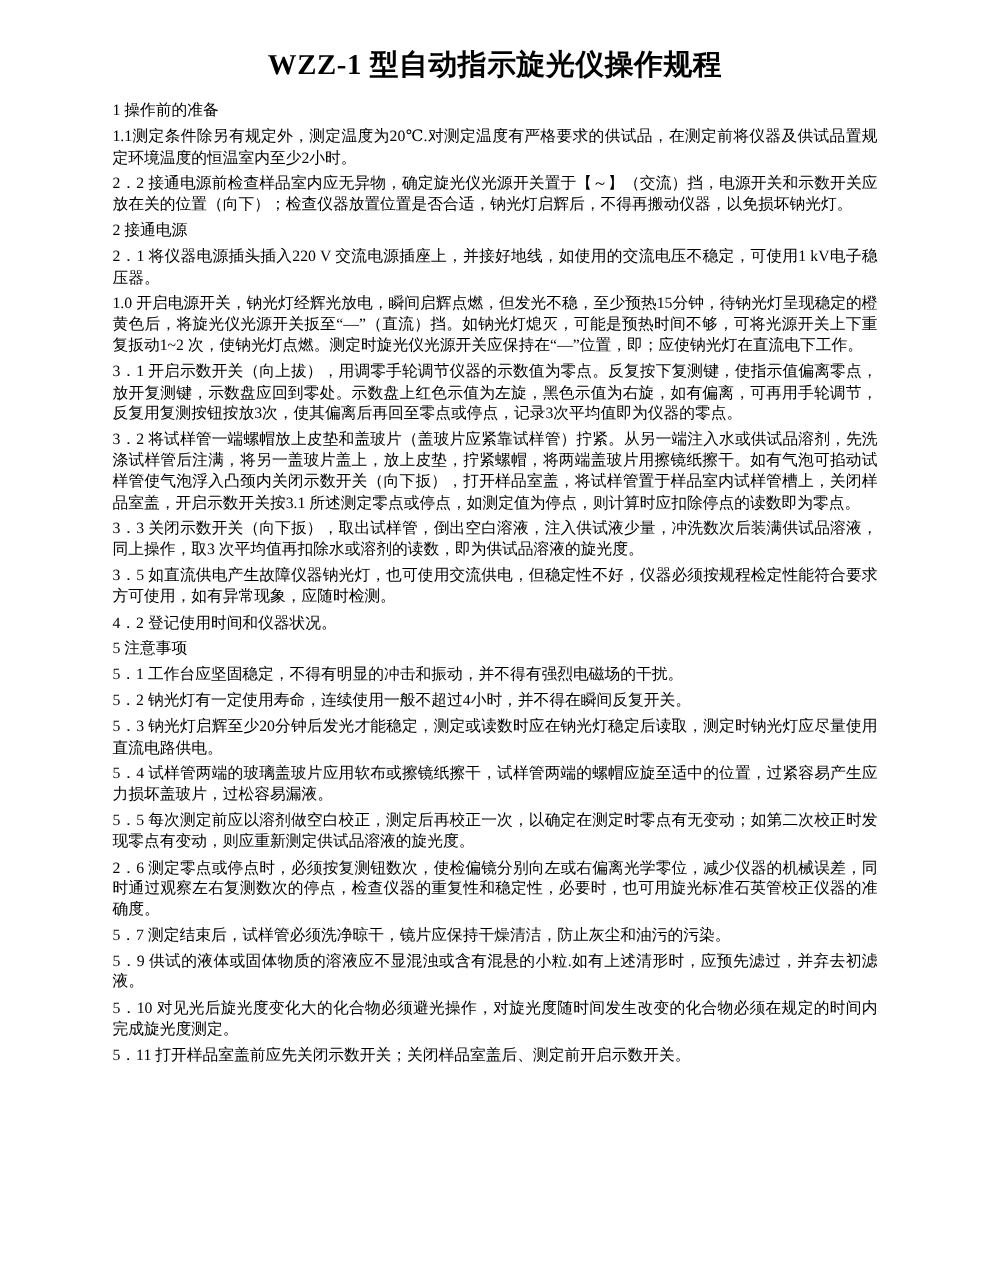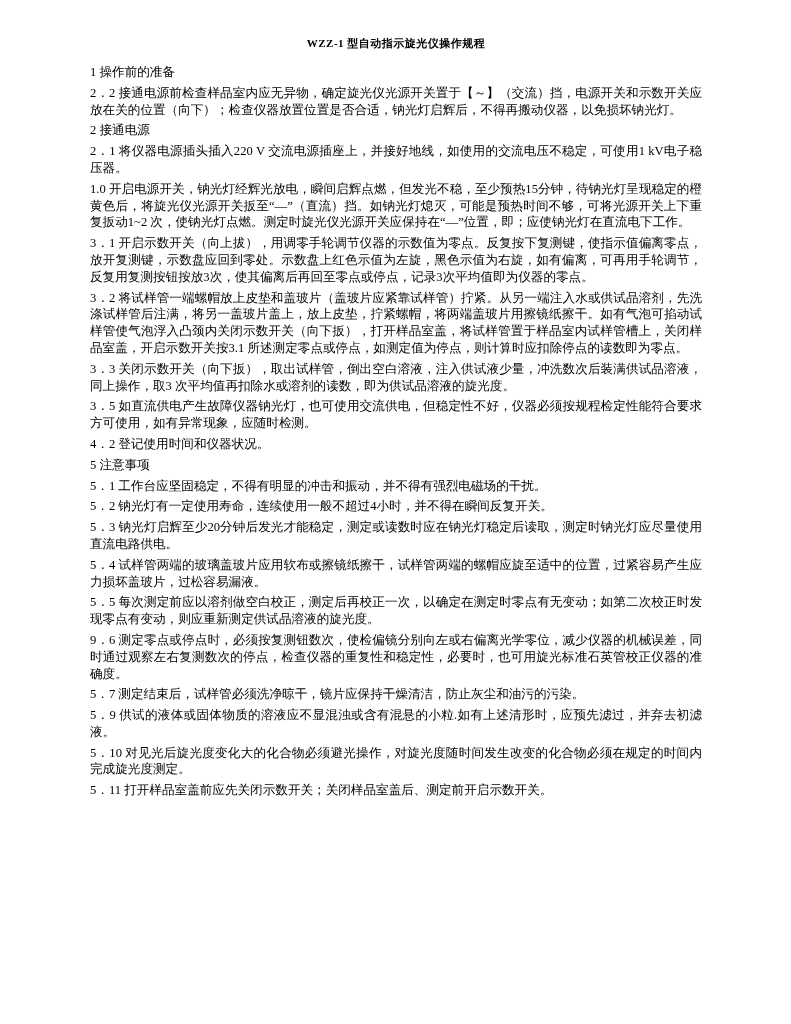--- a/index.html
+++ b/index.html
@@ -13,21 +13,21 @@
     margin: 0 auto;
     background: #ffffff;
     box-sizing: border-box;
     padding: 36px 85px 0 86px;
     font-family: "Liberation Serif", "DejaVu Serif", serif;
     color: #000000;
     overflow: hidden;
   }
   .doc-title {
     text-align: center;
-    font-size: 11px;
+    font-size: 23px;
     font-weight: bold;
     margin: 0 0 13px 0;
     letter-spacing: 0.5px;
     font-family: "Liberation Serif", "DejaVu Serif", serif;
   }
   .doc-body p {
     margin: 4px;
     padding: 0;
     font-size: 12.6px;
     line-height: 16.8px;
@@ -38,34 +38,35 @@
     text-align: left;
   }
 </style>
 </head>
 <body>
 
 <div class="page">
   <h1 class="doc-title">WZZ-1 型自动指示旋光仪操作规程</h1>
   <div class="doc-body">
       <p class="heading">1 操作前的准备</p>
+      <p class="para">1.1测定条件除另有规定外，测定温度为20℃.对测定温度有严格要求的供试品，在测定前将仪器及供试品置规定环境温度的恒温室内至少2小时。</p>
       <p class="para">2．2 接通电源前检查样品室内应无异物，确定旋光仪光源开关置于【～】（交流）挡，电源开关和示数开关应放在关的位置（向下）；检查仪器放置位置是否合适，钠光灯启辉后，不得再搬动仪器，以免损坏钠光灯。</p>
       <p class="heading">2 接通电源</p>
       <p class="para">2．1 将仪器电源插头插入220 V 交流电源插座上，并接好地线，如使用的交流电压不稳定，可使用1 kV电子稳压器。</p>
       <p class="para">1.0 开启电源开关，钠光灯经辉光放电，瞬间启辉点燃，但发光不稳，至少预热15分钟，待钠光灯呈现稳定的橙黄色后，将旋光仪光源开关扳至“—”（直流）挡。如钠光灯熄灭，可能是预热时间不够，可将光源开关上下重复扳动1~2 次，使钠光灯点燃。测定时旋光仪光源开关应保持在“—”位置，即；应使钠光灯在直流电下工作。</p>
       <p class="para">3．1 开启示数开关（向上拔），用调零手轮调节仪器的示数值为零点。反复按下复测键，使指示值偏离零点，放开复测键，示数盘应回到零处。示数盘上红色示值为左旋，黑色示值为右旋，如有偏离，可再用手轮调节，反复用复测按钮按放3次，使其偏离后再回至零点或停点，记录3次平均值即为仪器的零点。</p>
       <p class="para">3．2 将试样管一端螺帽放上皮垫和盖玻片（盖玻片应紧靠试样管）拧紧。从另一端注入水或供试品溶剂，先洗涤试样管后注满，将另一盖玻片盖上，放上皮垫，拧紧螺帽，将两端盖玻片用擦镜纸擦干。如有气泡可掐动试样管使气泡浮入凸颈内关闭示数开关（向下扳），打开样品室盖，将试样管置于样品室内试样管槽上，关闭样品室盖，开启示数开关按3.1 所述测定零点或停点，如测定值为停点，则计算时应扣除停点的读数即为零点。</p>
       <p class="para">3．3 关闭示数开关（向下扳），取出试样管，倒出空白溶液，注入供试液少量，冲洗数次后装满供试品溶液，同上操作，取3 次平均值再扣除水或溶剂的读数，即为供试品溶液的旋光度。</p>
       <p class="para">3．5 如直流供电产生故障仪器钠光灯，也可使用交流供电，但稳定性不好，仪器必须按规程检定性能符合要求方可使用，如有异常现象，应随时检测。</p>
       <p class="para">4．2 登记使用时间和仪器状况。</p>
       <p class="heading">5 注意事项</p>
       <p class="para">5．1 工作台应坚固稳定，不得有明显的冲击和振动，并不得有强烈电磁场的干扰。</p>
       <p class="para">5．2 钠光灯有一定使用寿命，连续使用一般不超过4小时，并不得在瞬间反复开关。</p>
       <p class="para">5．3 钠光灯启辉至少20分钟后发光才能稳定，测定或读数时应在钠光灯稳定后读取，测定时钠光灯应尽量使用直流电路供电。</p>
       <p class="para">5．4 试样管两端的玻璃盖玻片应用软布或擦镜纸擦干，试样管两端的螺帽应旋至适中的位置，过紧容易产生应力损坏盖玻片，过松容易漏液。</p>
       <p class="para">5．5 每次测定前应以溶剂做空白校正，测定后再校正一次，以确定在测定时零点有无变动；如第二次校正时发现零点有变动，则应重新测定供试品溶液的旋光度。</p>
-      <p class="para">9．6 测定零点或停点时，必须按复测钮数次，使检偏镜分别向左或右偏离光学零位，减少仪器的机械误差，同时通过观察左右复测数次的停点，检查仪器的重复性和稳定性，必要时，也可用旋光标准石英管校正仪器的准确度。</p>
+      <p class="para">2．6 测定零点或停点时，必须按复测钮数次，使检偏镜分别向左或右偏离光学零位，减少仪器的机械误差，同时通过观察左右复测数次的停点，检查仪器的重复性和稳定性，必要时，也可用旋光标准石英管校正仪器的准确度。</p>
       <p class="para">5．7 测定结束后，试样管必须洗净晾干，镜片应保持干燥清洁，防止灰尘和油污的污染。</p>
       <p class="para">5．9 供试的液体或固体物质的溶液应不显混浊或含有混悬的小粒.如有上述清形时，应预先滤过，并弃去初滤液。</p>
       <p class="para">5．10 对见光后旋光度变化大的化合物必须避光操作，对旋光度随时间发生改变的化合物必须在规定的时间内完成旋光度测定。</p>
       <p class="para">5．11 打开样品室盖前应先关闭示数开关；关闭样品室盖后、测定前开启示数开关。</p>
     </div>
 </div>
 
 </body></html>

